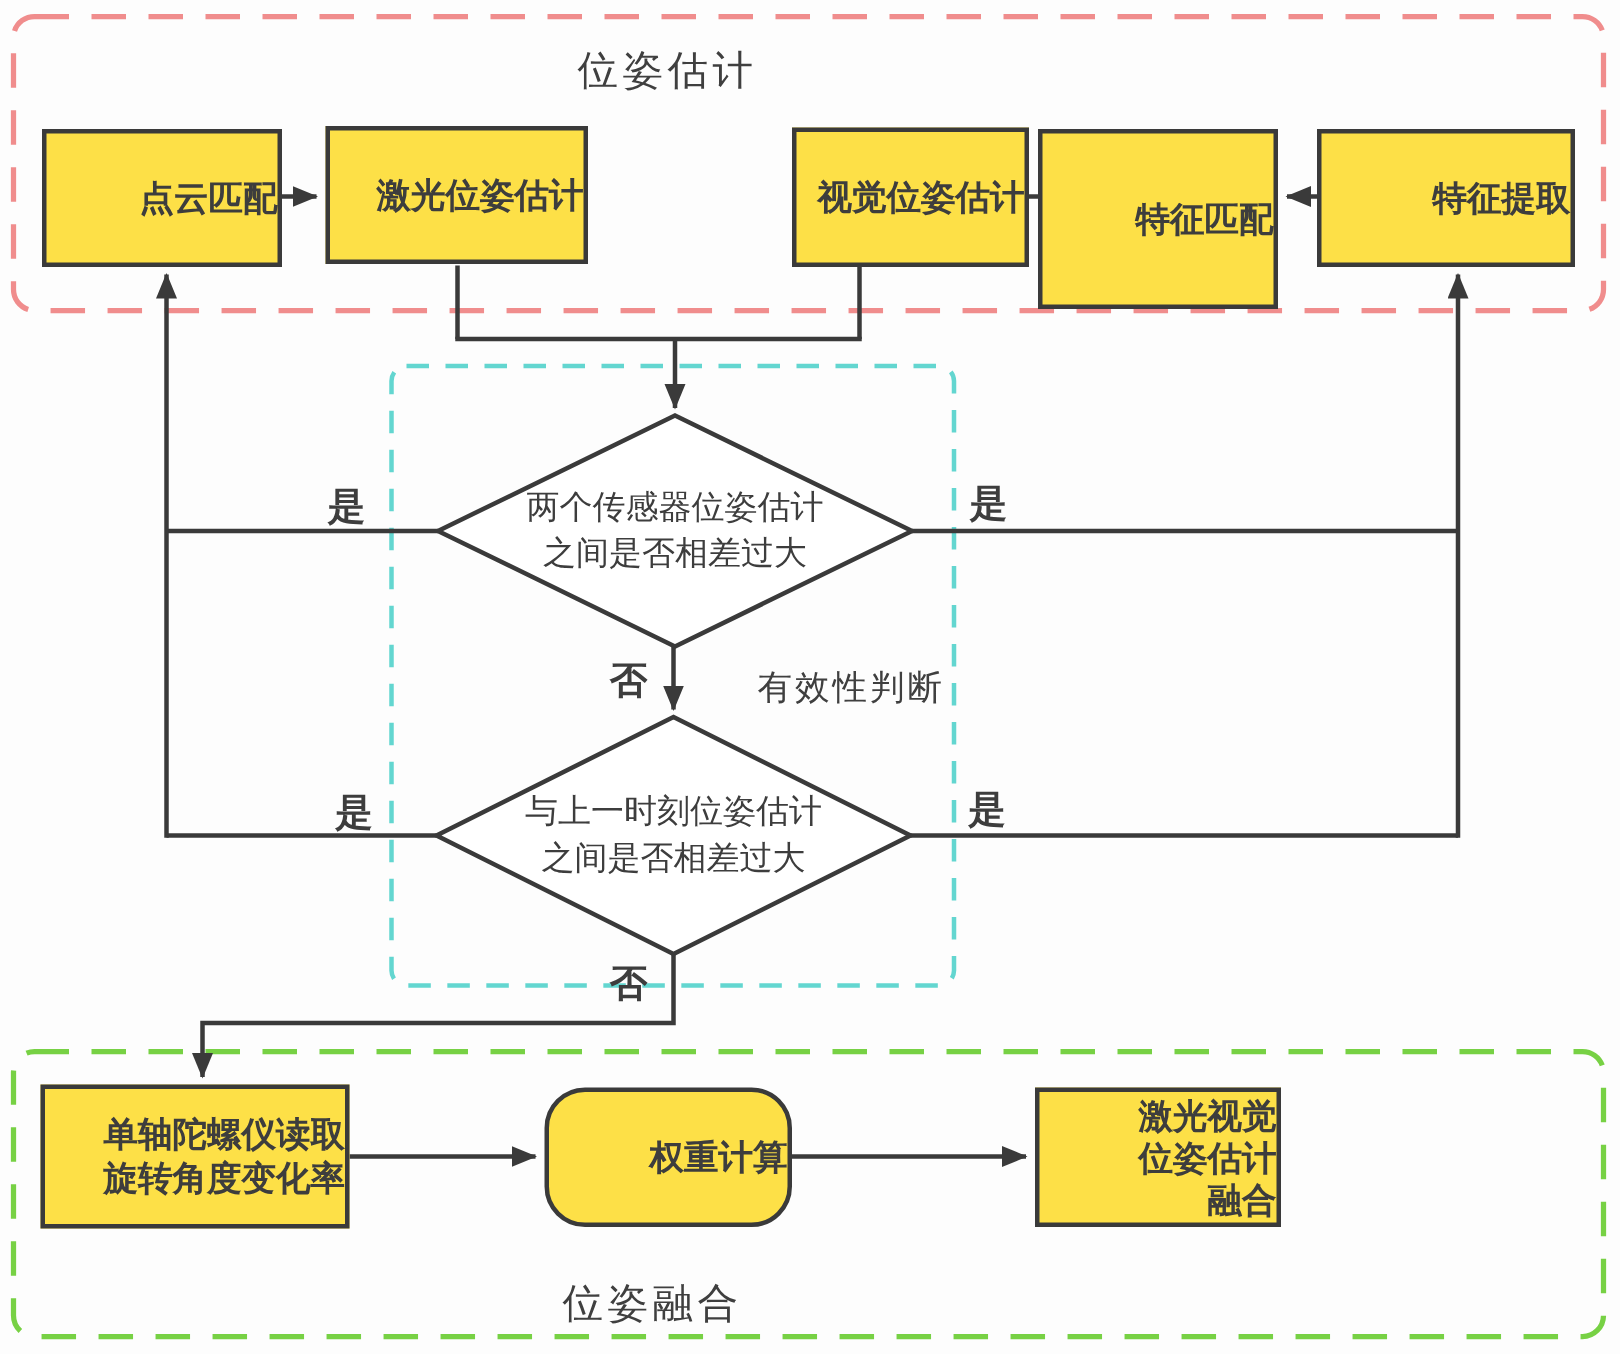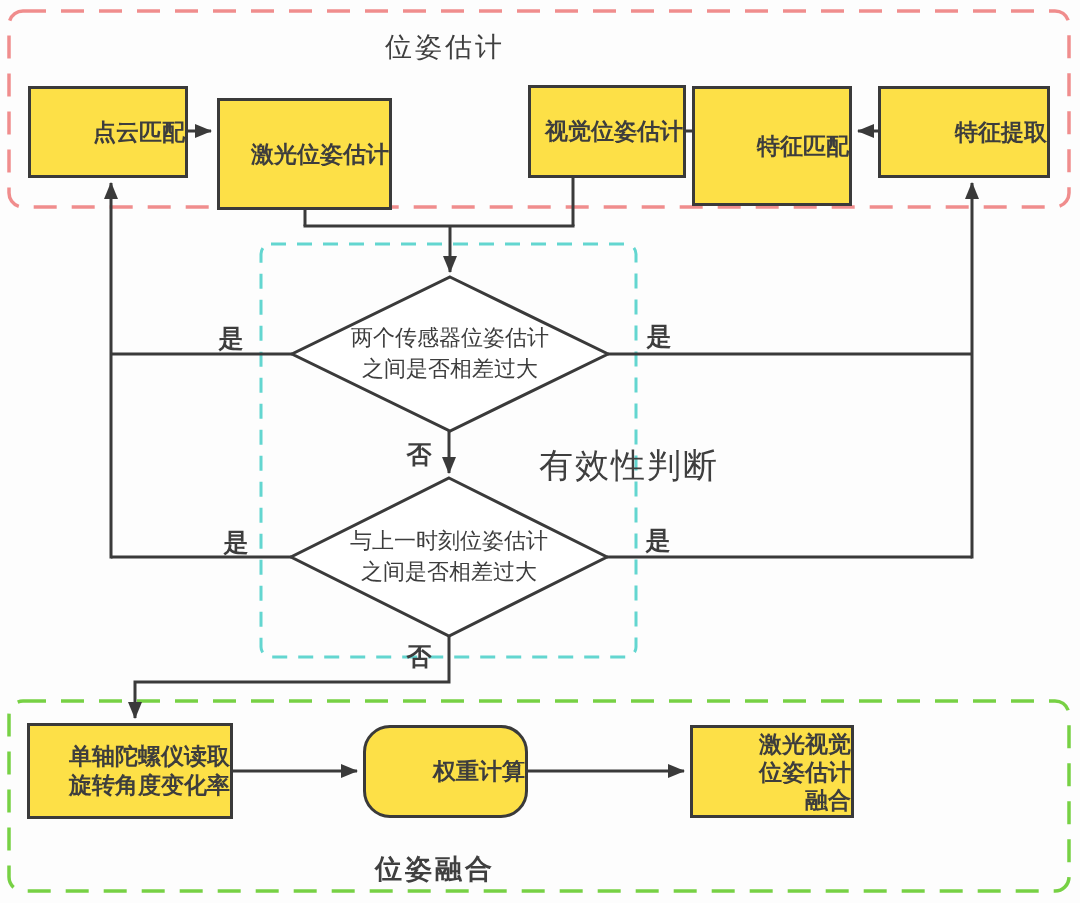--- a/index.html
+++ b/index.html
@@ -70,27 +70,27 @@
 
       <line x1="233" y1="771" x2="357" y2="771" marker-end="url(#arr)"></line>
       <line x1="528" y1="771" x2="684" y2="771" marker-end="url(#arr)"></line>
     </g>
 
     <polygon points="450,277 608,354 450,431 292,354" fill="#ffffff" stroke="#3a3a3a" stroke-width="3"></polygon>
     <polygon points="449,478 607,557 449,636 291,557" fill="#ffffff" stroke="#3a3a3a" stroke-width="3"></polygon>
   </svg>
 
   <div class="section-title" style="left:350px;top:29px;width:190px;">位姿估计</div>
-  <div class="section-title" style="left:495px;top:443px;width:145px;font-size:34px;letter-spacing:2px;margin-left:44px;">有效性判断</div>
-  <div class="section-title" style="left:340px;top:851px;width:190px;font-weight:bold;">位姿融合</div>
+  <div class="section-title" style="left:495px;top:443px;width:145px;font-size:23px;letter-spacing:2px;">有效性判断</div>
+  <div class="section-title" style="left:340px;top:851px;width:190px;">位姿融合</div>
 
   <div class="node" style="left:28px;top:86px;width:160px;height:92px;">
     <span>点云匹配</span>
   </div>
-  <div class="node" style="left:217px;top:98px;width:175px;height:112px;">
+  <div class="node" style="left:217px;top:84px;width:175px;height:92px;">
     <span>激光位姿估计</span>
   </div>
   <div class="node" style="left:500px;top:85px;width:158px;height:93px;margin-left:28px;">
     <span>视觉位姿估计</span>
   </div>
   <div class="node" style="left:692px;top:86px;width:160px;height:120px;">
     <span>特征匹配</span>
   </div>
   <div class="node" style="left:878px;top:86px;width:172px;height:92px;">
     <span>特征提取</span>

